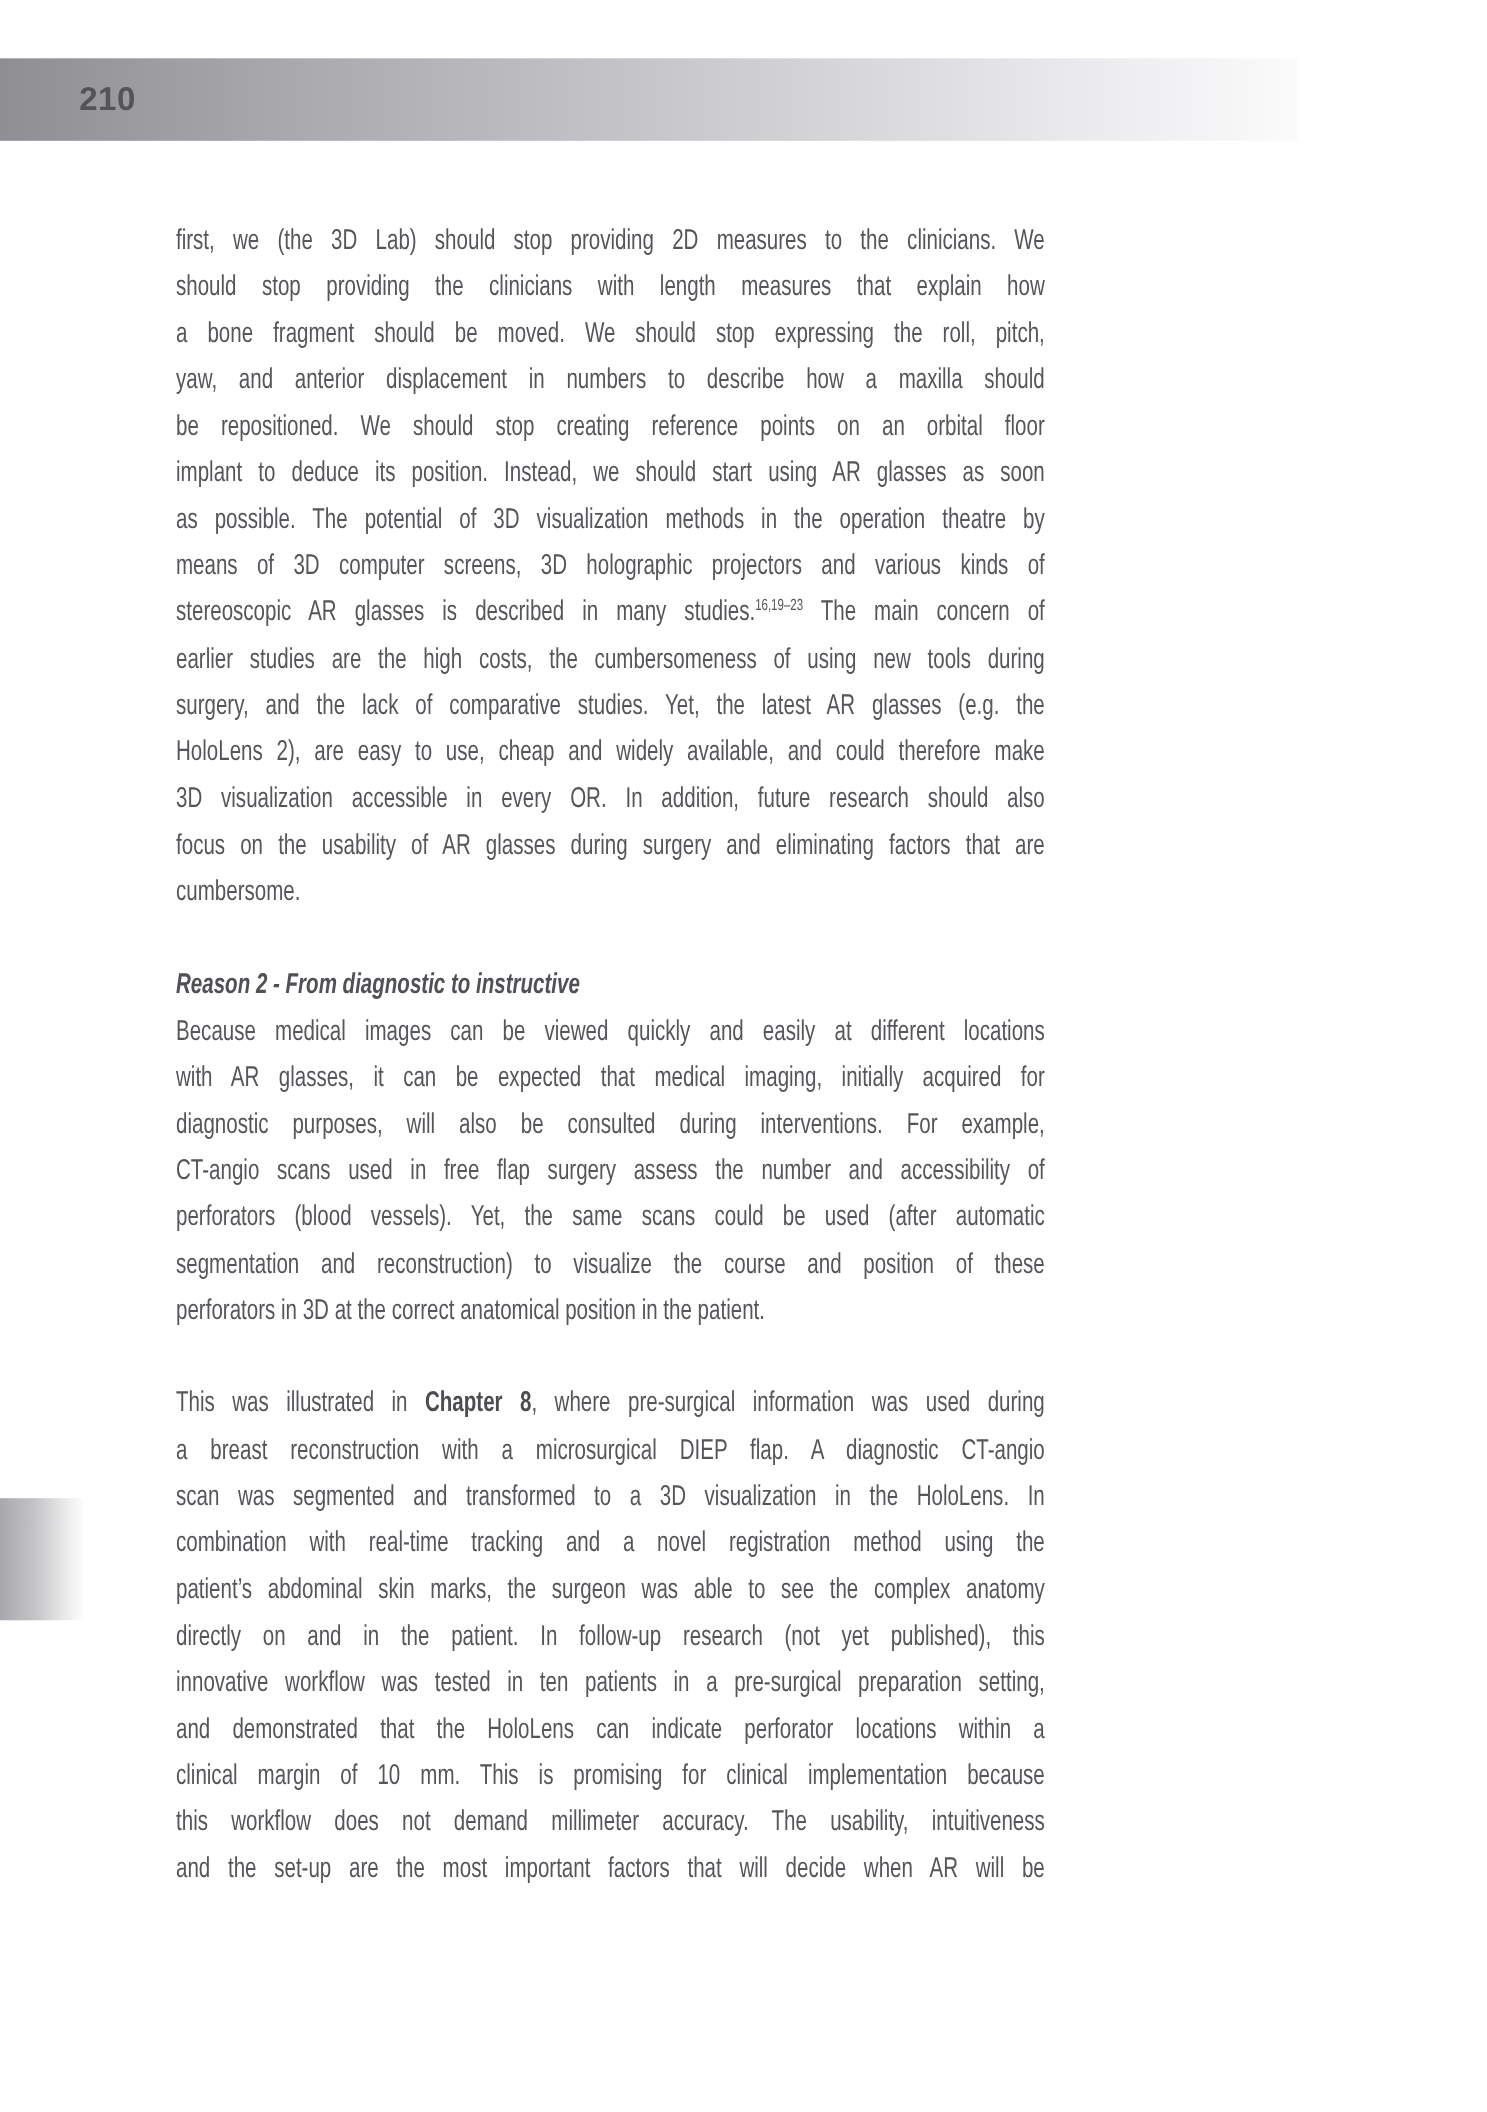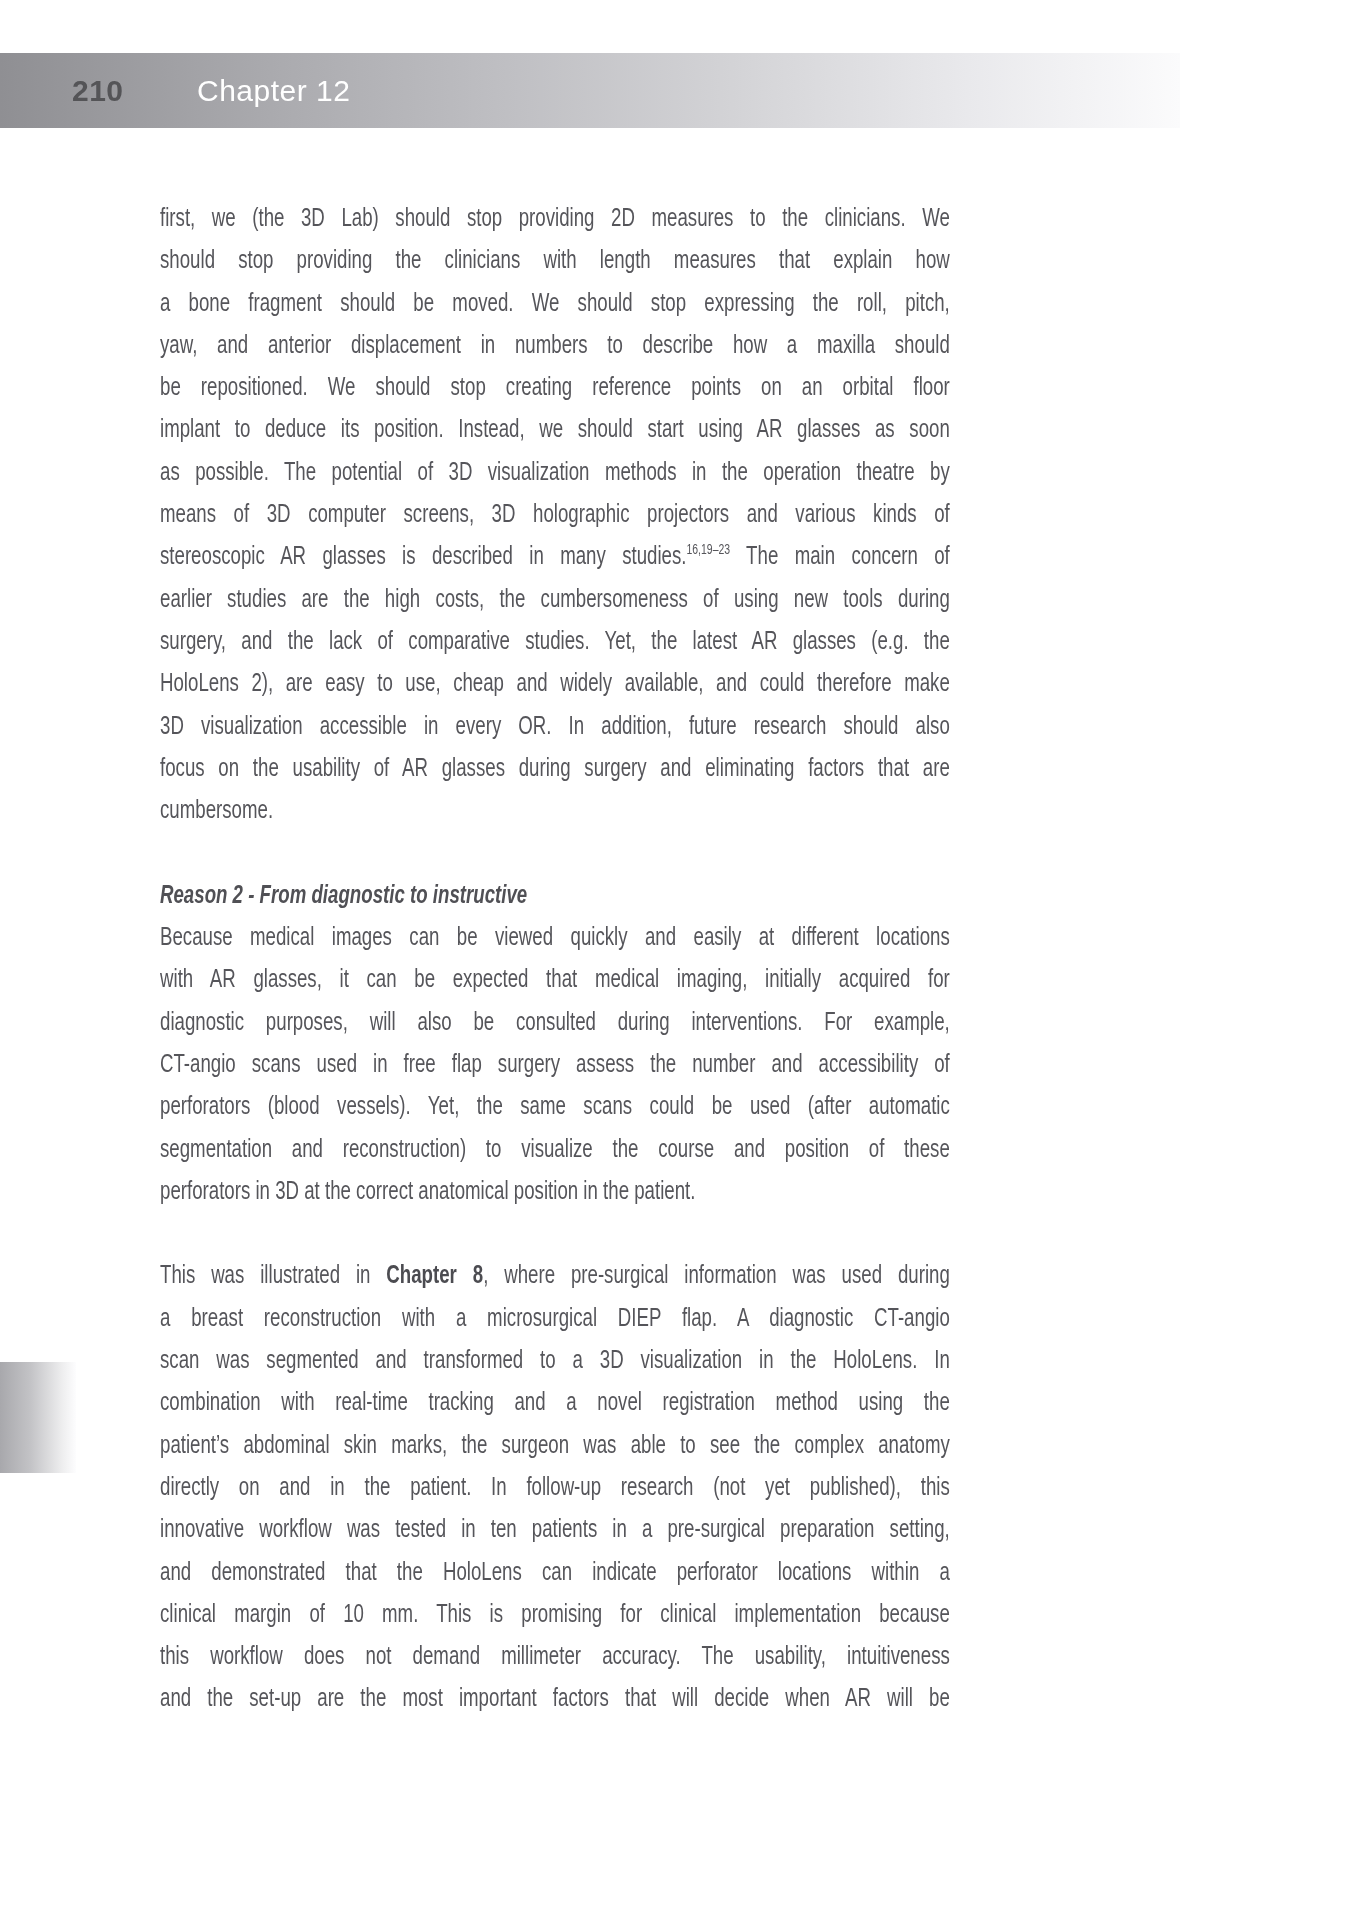--- a/index.html
+++ b/index.html
@@ -104,21 +104,20 @@
     letter-spacing: 0;
   }
 </style>
 </head>
 <body>
 
 <div class="page">
 
   <div class="header-bar">
     <div class="page-num">210</div>
-    <div class="chapter-label">Chapter 12</div>
   </div>
 
   <div class="side-tab"></div>
 
   <div class="text-block">
       <div class="para">
         <div class="line">first, we (the 3D Lab) should stop providing 2D measures to the clinicians. We</div>
         <div class="line">should stop providing the clinicians with length measures that explain how</div>
         <div class="line">a bone fragment should be moved. We should stop expressing the roll, pitch,</div>
         <div class="line">yaw, and anterior displacement in numbers to describe how a maxilla should</div>

